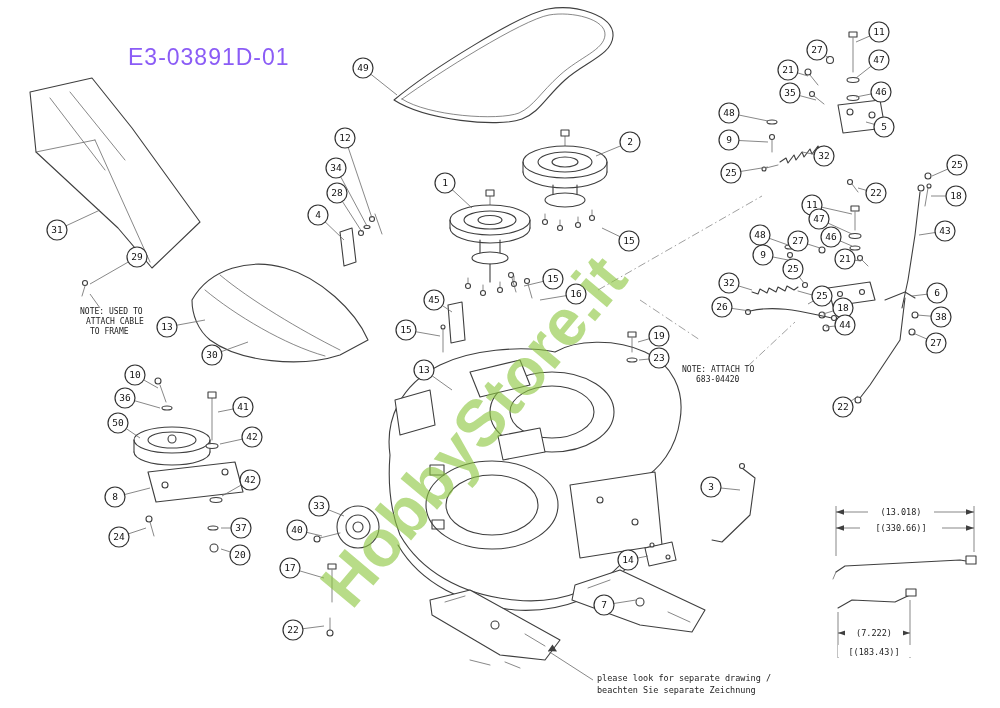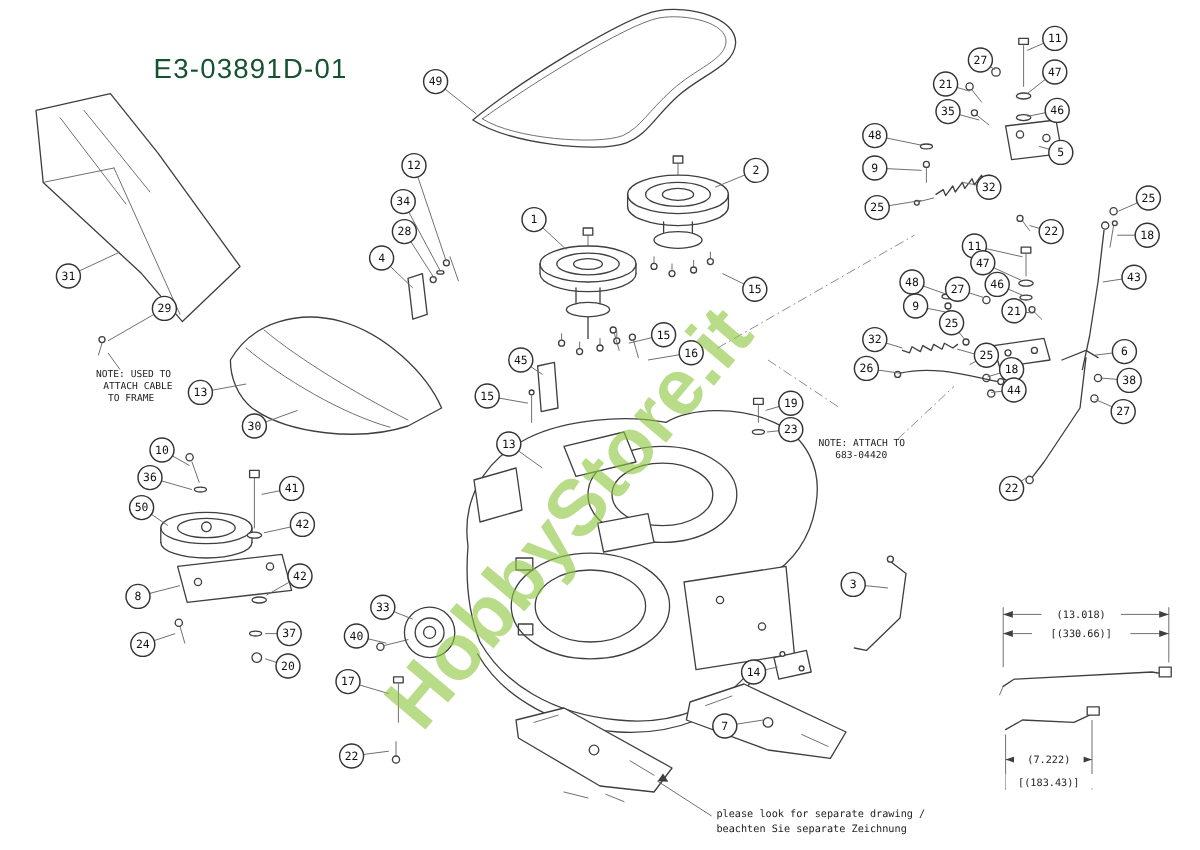--- a/index.html
+++ b/index.html
@@ -1,19 +1,19 @@
 <!DOCTYPE html>
 <html><head>
 <meta charset="utf-8">
 <style>
   html,body{margin:0;padding:0;background:#fff;}
   .canvas{position:relative;width:1000px;height:708px;background:#ffffff;overflow:hidden;
           font-family:"Liberation Sans",sans-serif;}
   .drawing-number{position:absolute;left:128px;top:44px;font-size:23px;font-weight:500;
-          letter-spacing:1px;color:#14532d;}
+          letter-spacing:1px;color:#8b5cf6;}
   .watermark{position:absolute;left:305px;top:572px;font-size:66px;font-weight:bold;
           color:rgba(141,198,63,0.62);transform:rotate(-50deg);transform-origin:0 0;
           white-space:nowrap;pointer-events:none;}
   svg{position:absolute;left:0;top:0;}
   .art{stroke:#3f3f3f;fill:none;stroke-width:1.1;stroke-linejoin:round;stroke-linecap:round;}
   .artf{stroke:#3f3f3f;fill:#fff;stroke-width:1.1;stroke-linejoin:round;}
   .thin{stroke:#555;fill:none;stroke-width:0.7;}
   .dash{stroke:#888;fill:none;stroke-width:0.8;stroke-dasharray:8 3 1.5 3;}
   .leader{stroke:#6a6a6a;stroke-width:0.8;fill:none;}
   .balloon{fill:#fff;stroke:#333;stroke-width:1.2;}

